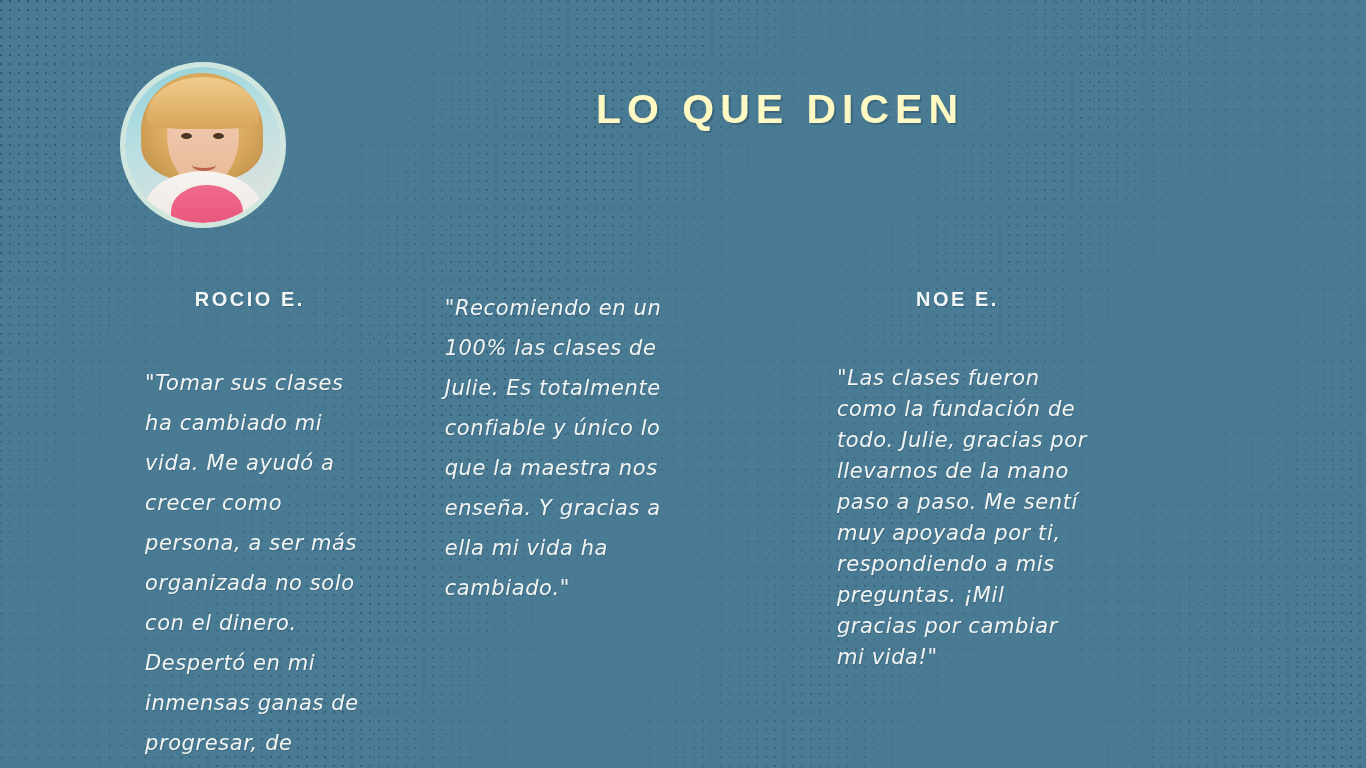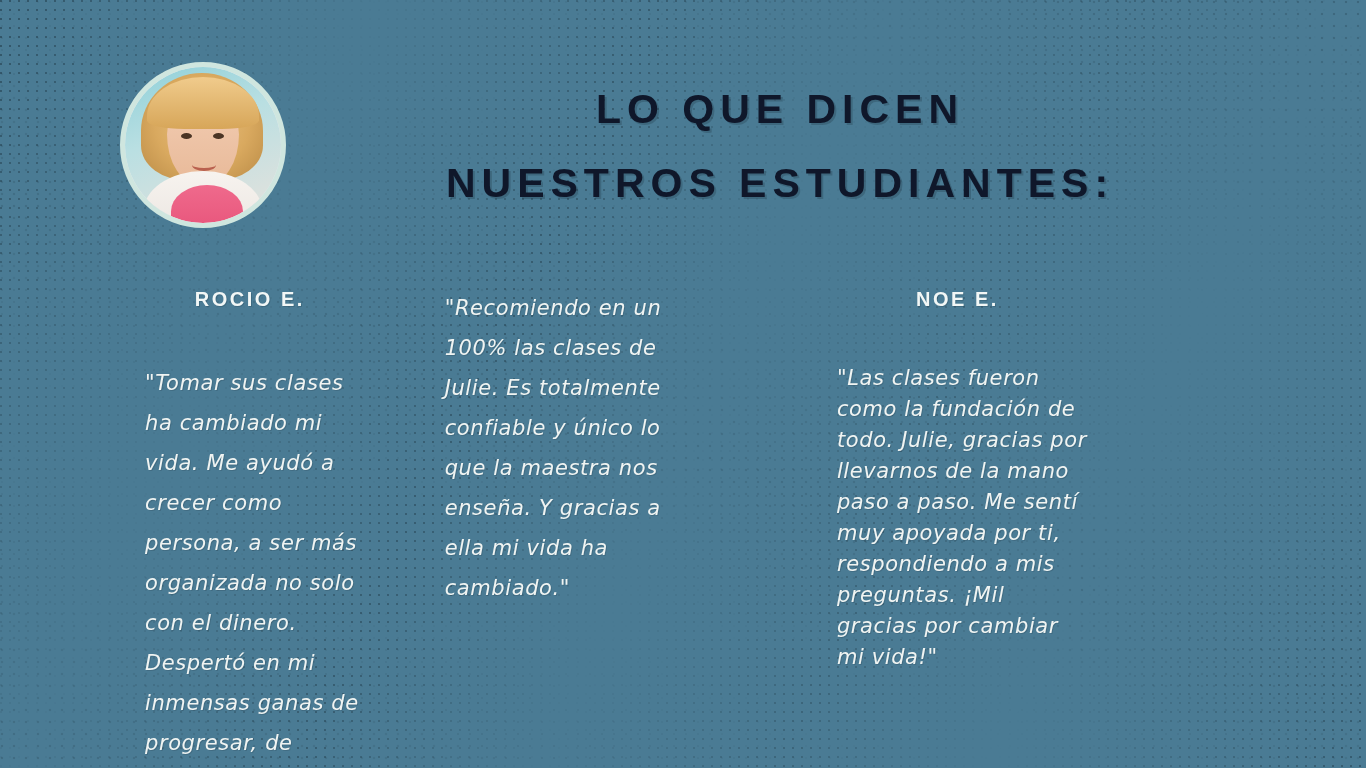--- a/index.html
+++ b/index.html
@@ -139,21 +139,21 @@
 
   
   .title-block {
     position: absolute;
     left: 330px;
     top: 72px;
     width: 900px;
     text-align: center;
   }
   .title-line {
-    color: #0f172a;
+    color: #fef9c3;
     font-weight: 700;
     font-size: 41px;
     letter-spacing: 6px;
     line-height: 74px;
     text-transform: uppercase;
     text-shadow: 2px 2px 0 rgba(25,45,57,0.25);
   }
 
   
   .columns {
@@ -212,21 +212,20 @@
       <div class="portrait-eye left"></div>
       <div class="portrait-eye right"></div>
       <div class="portrait-smile"></div>
       <div class="portrait-body"></div>
       <div class="portrait-scarf"></div>
     </div>
   </div>
 
   <div class="title-block">
     <div class="title-line">LO QUE DICEN</div>
-    <div class="title-line">NUESTROS ESTUDIANTES:</div>
   </div>
 
   <div class="columns">
 
     <div class="col col-1">
       <div class="col-name">ROCIO E.</div>
       <div class="quote">"Tomar sus clases ha cambiado mi vida. Me ayudó a crecer como persona, a ser más organizada no solo con el dinero. Despertó en mi inmensas ganas de progresar, de seguir creciendo."</div>
     </div>
 
     <div class="col col-2">

